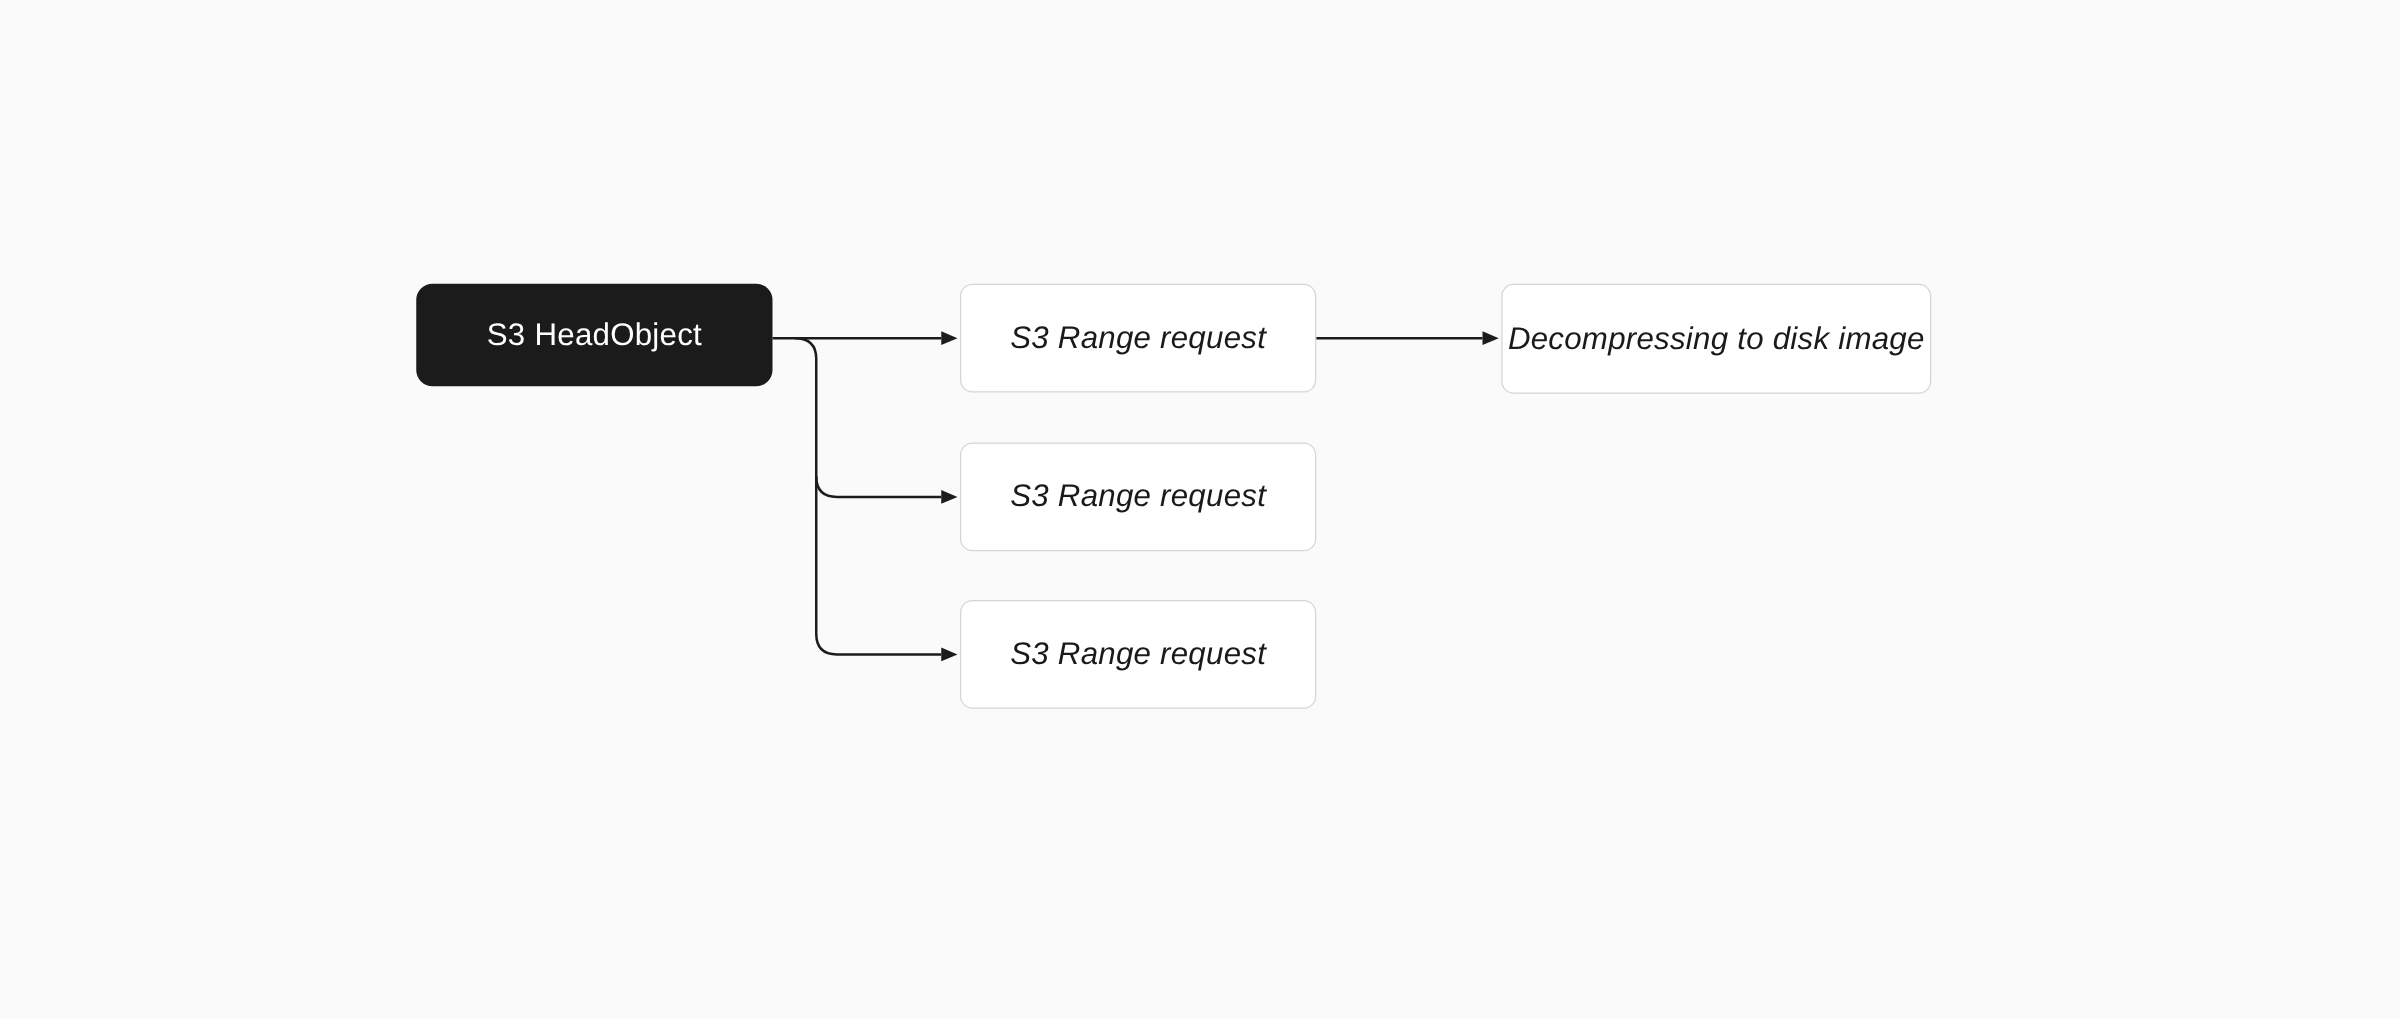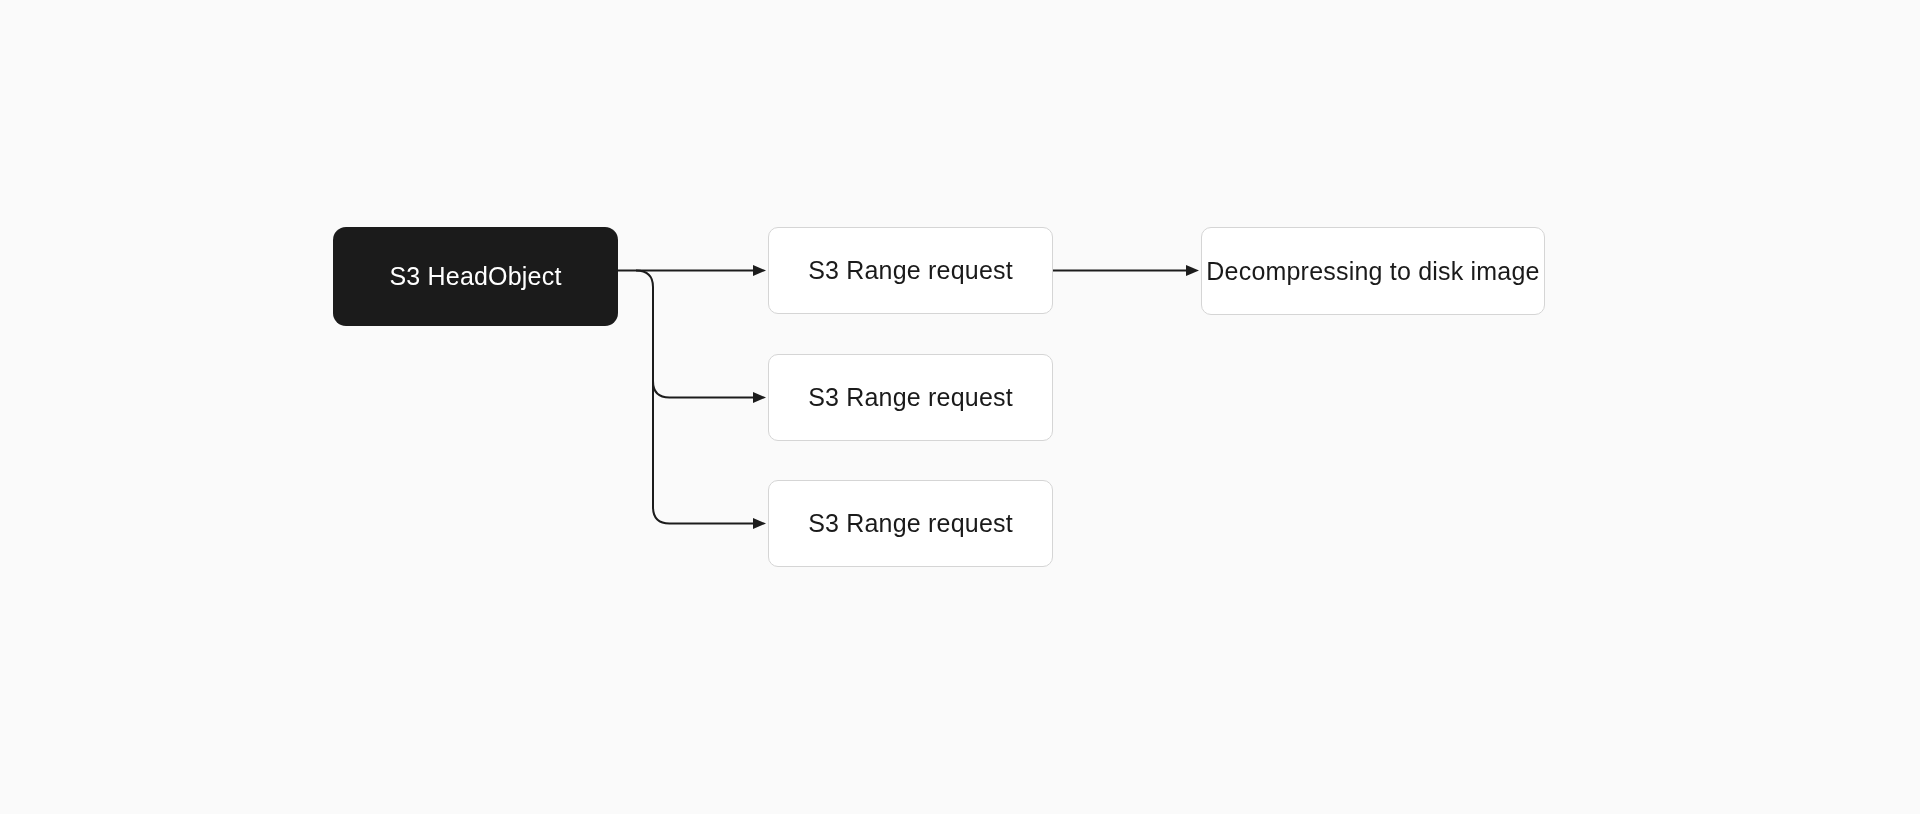--- a/index.html
+++ b/index.html
@@ -40,26 +40,27 @@
   .node--dark {
     background: var(--node-dark-bg);
     color: var(--node-dark-text);
     border-radius: 13px;
   }
   .node--light {
     background: var(--node-light-bg);
     color: var(--node-light-text);
     border: 1px solid var(--node-light-border);
     border-radius: 10px;
+    font-style: italic;
   }
   .edge-line { stroke: var(--edge); stroke-width: 2; fill: none; }
   .edge-head { fill: var(--edge); stroke: none; }
 
   
-  #node-head       { left: 333px;  top: 227px; width: 285px; height: 99px; }
+  #node-head       { left: 333px;  top: 227px; width: 285px; height: 82px; }
   #node-range-1    { left: 768px;  top: 227px; width: 285px; height: 87px; }
   #node-range-2    { left: 768px;  top: 354px; width: 285px; height: 87px; }
   #node-range-3    { left: 768px;  top: 480px; width: 285px; height: 87px; }
   #node-decompress { left: 1201px; top: 227px; width: 344px; height: 88px; }
 </style>
 </head>
 <body>
 
 <div class="canvas">
 

